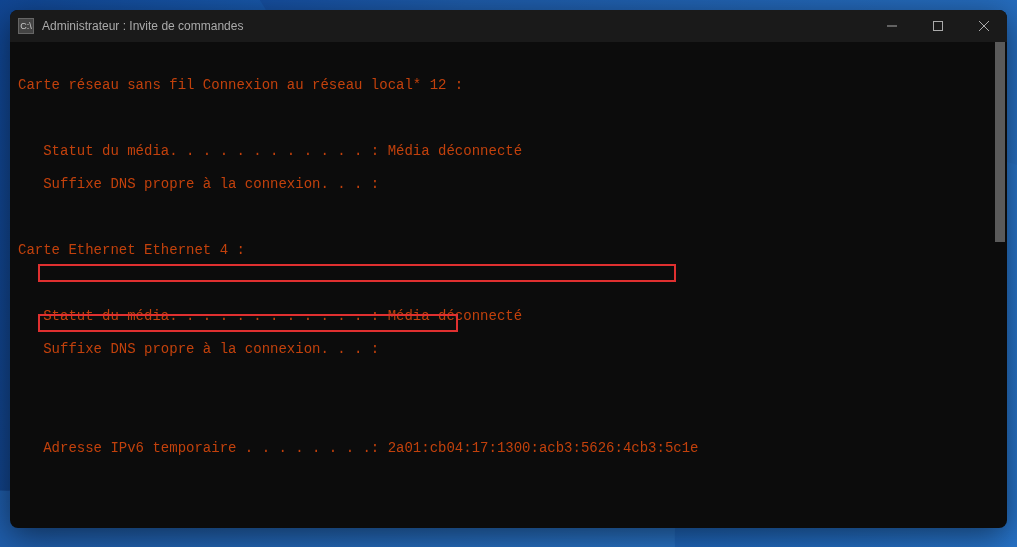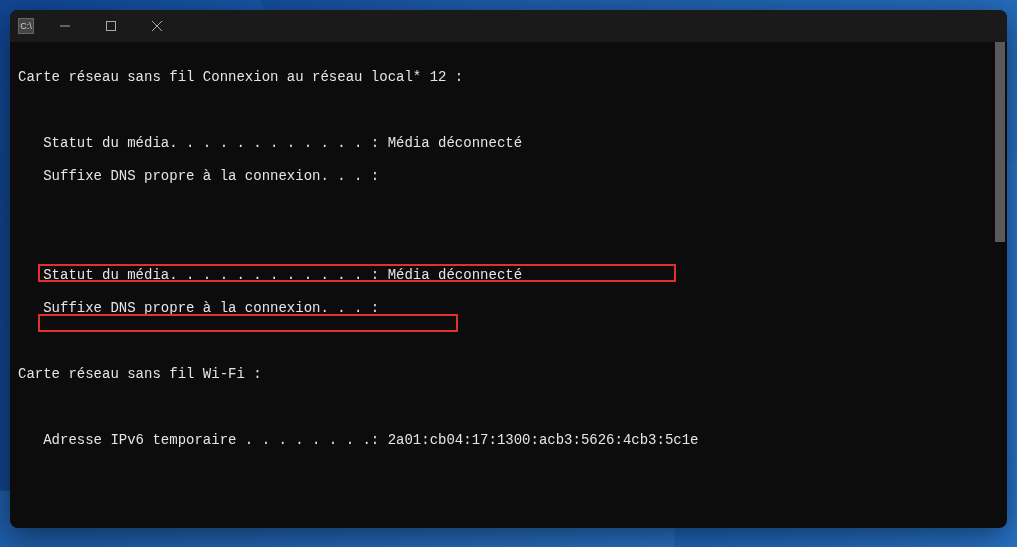--- a/index.html
+++ b/index.html
@@ -71,22 +71,22 @@
     .window-control {
       width: 46px;
       height: 32px;
       display: flex;
       align-items: center;
       justify-content: center;
       color: #aaa;
       cursor: pointer;
     }
     .terminal-content {
-      padding: 10px 8px 8px 8px;
-      color: #e5e5e5;
+      padding: 18px 8px 8px 8px;
+      color: #c2410c;
       font-size: 14px;
       line-height: 16.5px;
       white-space: pre;
       font-family: Consolas, 'Courier New', monospace;
       height: calc(100% - 32px);
       overflow: hidden;
       position: relative;
     }
     .scrollbar-track {
       position: absolute;
@@ -113,20 +113,21 @@
   </style>
 </head>
 <body>
 
 <div class="bg-shape-1"></div>
 <div class="bg-shape-2"></div>
 
 <div class="window">
   <div class="titlebar">
     <div class="titlebar-icon">C:\</div>
+    <div class="titlebar-title">Administrateur : Invite de commandes</div>
     <div class="window-controls">
       <div class="window-control">
         <svg width="10" height="10" viewBox="0 0 10 10">
             <line x1="0" y1="5" x2="10" y2="5" stroke="currentColor" stroke-width="1"></line>
           </svg>
       </div>
       <div class="window-control">
         <svg width="10" height="10" viewBox="0 0 10 10">
             <rect x="0.5" y="0.5" width="9" height="9" fill="none" stroke="currentColor" stroke-width="1"></rect>
           </svg>
@@ -138,25 +139,25 @@
           </svg>
       </div>
     </div>
   </div>
   <div class="terminal-content">
 <span class="line">Carte réseau sans fil Connexion au réseau local* 12 :</span>
 <span class="line"> </span>
 <span class="line">   Statut du média. . . . . . . . . . . . : Média déconnecté</span>
 <span class="line">   Suffixe DNS propre à la connexion. . . :</span>
 <span class="line"> </span>
+<span class="line">Carte Ethernet Ethernet 4 :</span>
 <span class="line"> </span>
 <span class="line">   Statut du média. . . . . . . . . . . . : Média déconnecté</span>
 <span class="line">   Suffixe DNS propre à la connexion. . . :</span>
 <span class="line"> </span>
-<span class="line">Carte réseau sans fil Wi-Fi :</span>
 <span class="line"> </span>
 <span class="line">   Adresse IPv6 temporaire . . . . . . . .: 2a01:cb04:17:1300:acb3:5626:4cb3:5c1e</span>
 
 
 
 
 
 
 
 

